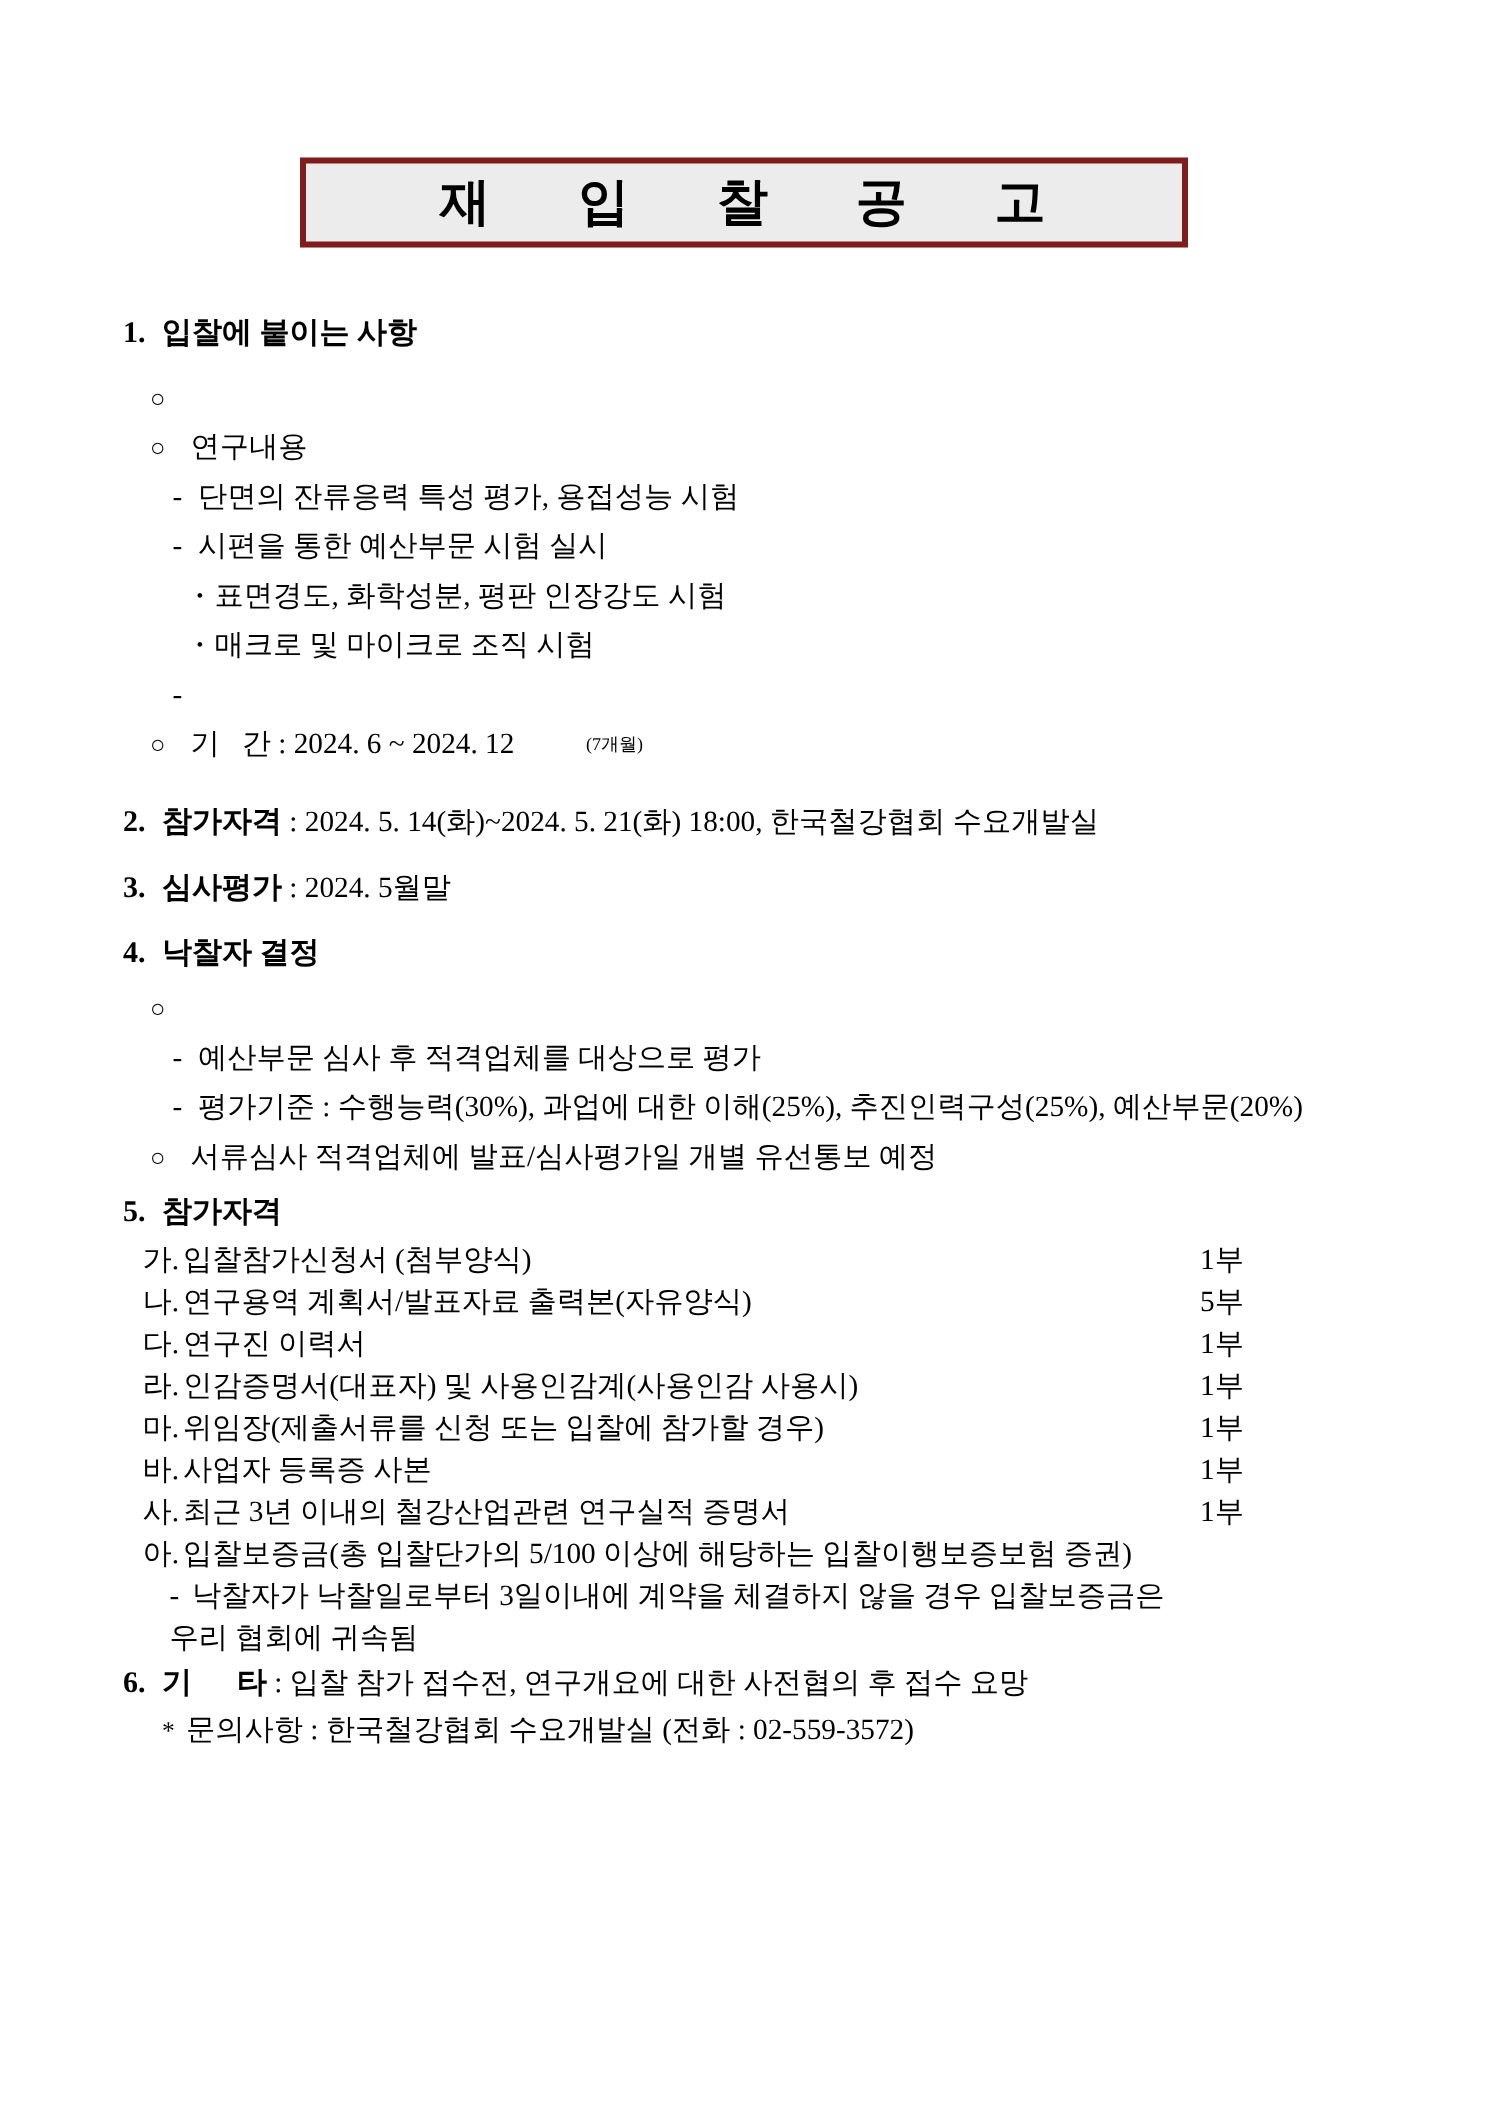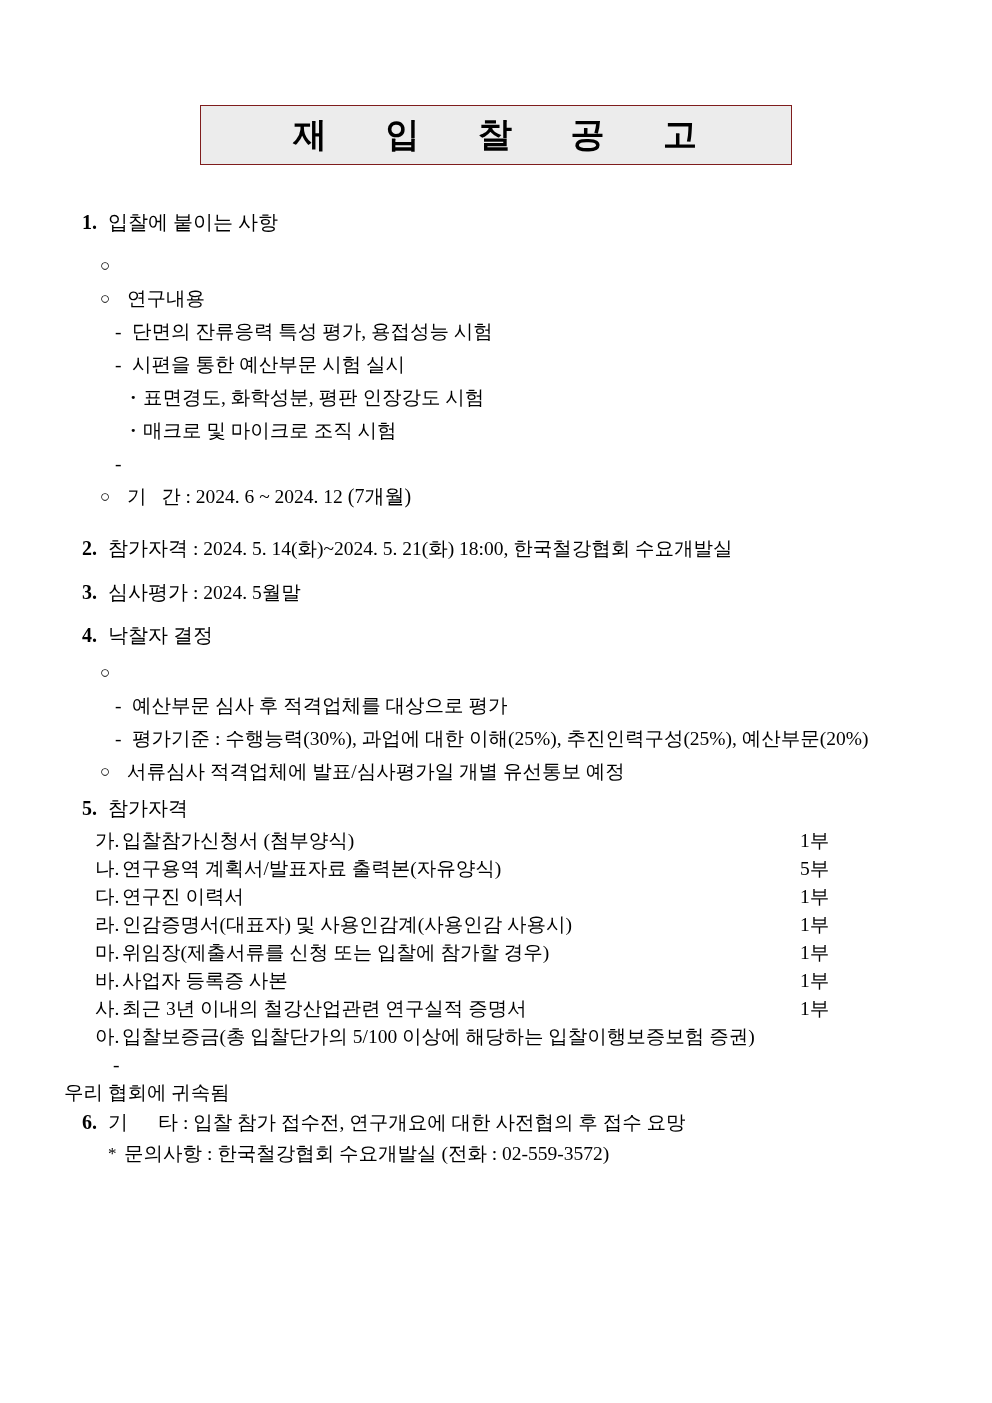--- a/index.html
+++ b/index.html
@@ -9,53 +9,53 @@
     font-family:"Liberation Serif","DejaVu Serif",serif;
     color:#000000;
     position:relative;
     overflow:hidden;
   }
   .page { position:relative; width:992px; height:1403px; background:#ffffff; }
 
   
   .title-box {
     position:absolute; left:200px; top:105px; width:592px; height:60px;
-    background:#ececec; border:1px solid #7f1d1d;
+    background:#ececec; border:4px solid #7f1d1d;
     display:flex; align-items:center; justify-content:center;
   }
   .title-text {
     font-size:34px; font-weight:bold; white-space:pre;
     word-spacing:46px; letter-spacing:2px;
   }
 
   
   .sec { position:absolute; left:0; width:992px; }
   .sec-head { display:flex; line-height:33px; font-size:20px; padding-left:82px; }
   .sec-num { font-weight:bold; width:26px; flex:none; }
-  .sec-label { font-weight:normal; white-space:pre-wrap; }
+  .sec-label { font-weight:bold; white-space:pre-wrap; }
   .sec-rest { font-weight:normal; white-space:pre-wrap; font-size:19.5px;text-align:right; }
 
   .line { display:flex; line-height:33px; font-size:19.5px; white-space:pre-wrap; }
   .item-circle { padding-left:100px; }
   .item-circle .bullet { width:27px; flex:none; font-size:17px; }
   .item-dash { padding-left:115px; }
   .item-dash .bullet { width:17px; flex:none; }
   .item-dot { padding-left:130px; }
   .item-dot .bullet { width:13px; flex:none; font-weight:bold; }
-  .small-paren { font-size:20px; }
+  .small-paren { font-size:12px;margin-left:43px; }
 
   
   .req-rows { margin-top:2px; }
   .req-row { display:flex; line-height:28px; font-size:19.5px; padding-left:95px; width:915px; }
   .req-key { width:27px; flex:none; }
   .req-label { flex:1; white-space:pre-wrap; }
   .req-qty { width:115px; flex:none; }
   .sub-dash { display:flex; line-height:28px; font-size:19.5px; padding-left:113px; white-space:pre-wrap; }
   .sub-dash .bullet { width:15px; flex:none; }
-  .sub-cont { line-height:28px; font-size:19.5px; padding-left:64px; white-space:pre-wrap; }
+  .sub-cont { line-height:28px; font-size:19.5px; padding-left:113px; white-space:pre-wrap; }
 
   .contact { display:flex; line-height:30px; font-size:19.5px; padding-left:108px; white-space:pre-wrap; }
   .contact .bullet { width:16px; flex:none; font-size:17px; }
 
   .items-gap10 { margin-top:10px; }
   .items-gap4 { margin-top:4px; }
 </style>
 </head>
 <body>
 
@@ -186,20 +186,21 @@
         <span class="req-label">최근 3년 이내의 철강산업관련 연구실적 증명서</span>
         <span class="req-qty">1부</span>
       </div>
       <div class="req-row">
         <span class="req-key">아.</span>
         <span class="req-label">입찰보증금(총 입찰단가의 5/100 이상에 해당하는 입찰이행보증보험 증권)</span>
         <span class="req-qty"></span>
       </div>
       <div class="sub-dash">
         <span class="bullet">-</span>
+        <span>낙찰자가 낙찰일로부터 3일이내에 계약을 체결하지 않을 경우 입찰보증금은</span>
       </div>
       <div class="sub-cont">우리 협회에 귀속됨</div>
     </div>
   </div>
 
   <div class="sec" style="top:1106px;">
     <div class="sec-head">
       <span class="sec-num">6.</span>
       <span class="sec-label">기      타</span>
       <span class="sec-rest"> : 입찰 참가 접수전, 연구개요에 대한 사전협의 후 접수 요망</span>

